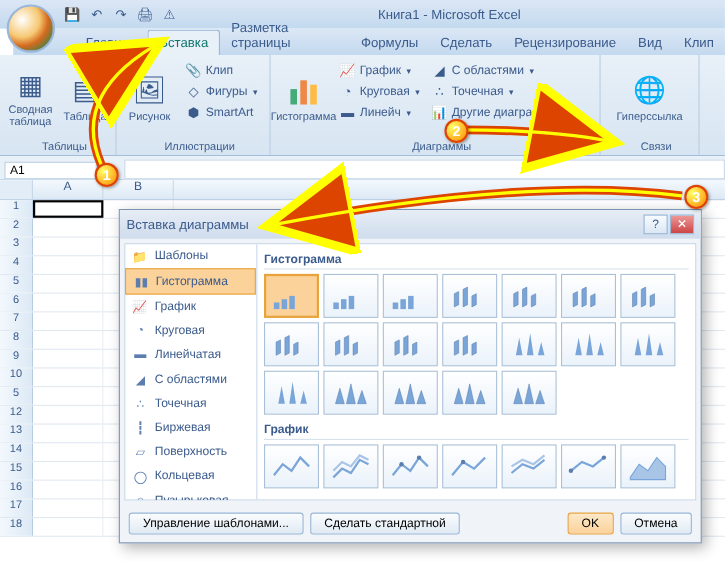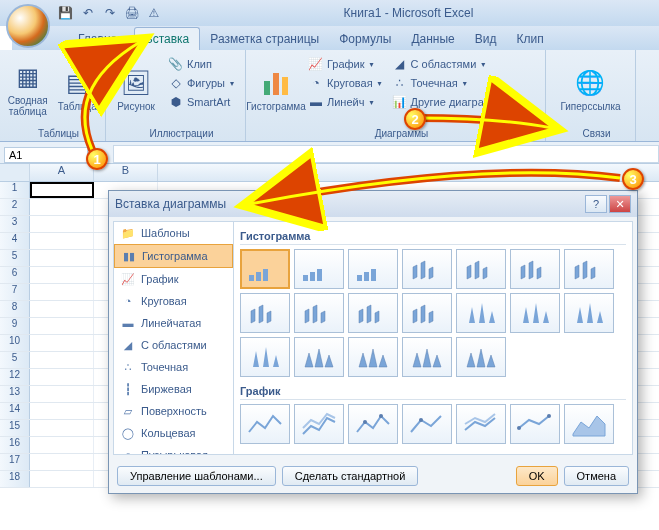--- a/index.html
+++ b/index.html
@@ -86,21 +86,22 @@
   <div class="title">Книга1 - Microsoft Excel</div>
 </div>
 
 <div class="office-btn"></div>
 
 <div class="tabs">
   <div class="tab">Главная</div>
   <div class="tab active">Вставка</div>
   <div class="tab">Разметка страницы</div>
   <div class="tab">Формулы</div>
-  <div class="tab">Данные</div>
+  <div class="tab">Сделать</div>
+  <div class="tab">Рецензирование</div>
   <div class="tab">Вид</div>
   <div class="tab">Клип</div>
 </div>
 
 <div class="ribbon">
   <div class="group" style="width:106px">
     <div class="group-body">
       <div class="big-btn">
         <span class="icon">▦</span>
         <span style="white-space:pre-line">Сводная

